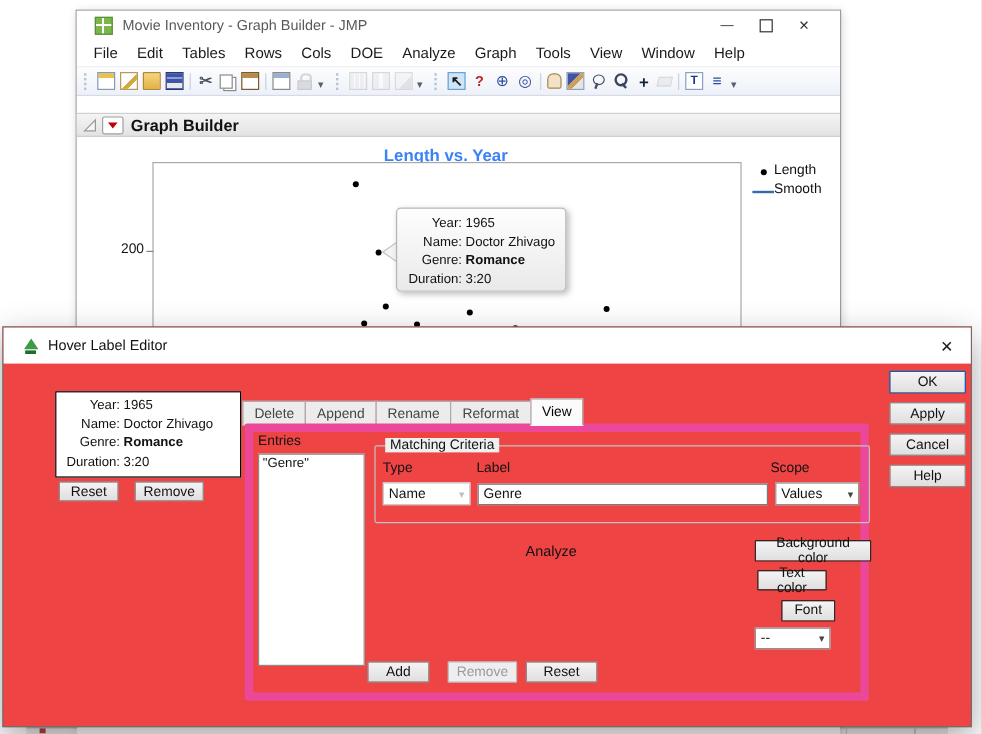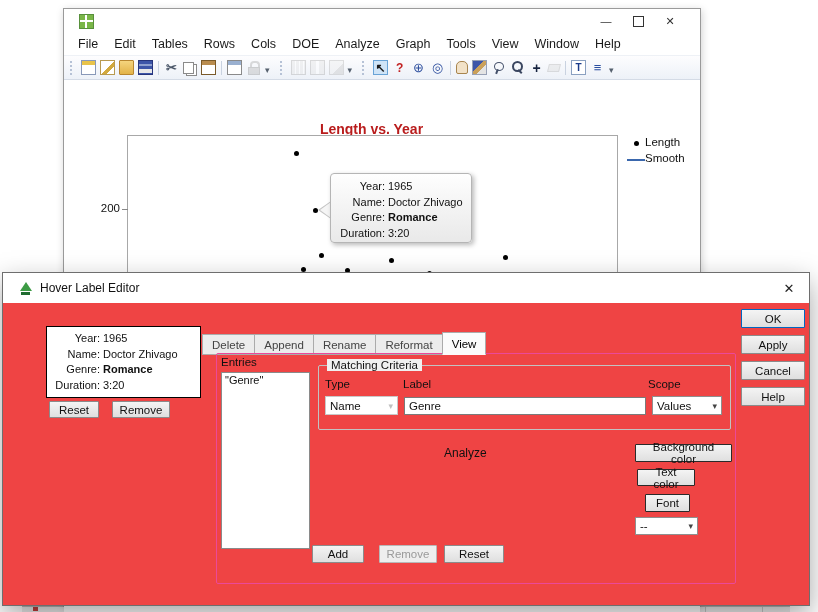--- a/index.html
+++ b/index.html
@@ -59,21 +59,21 @@
   .ic-line-annotation{color:#2b4fa0;font-size:13px;}
   .content{position:relative;height:550px;background:#fff;}
   .outline-header{position:absolute;left:0;top:14px;width:636px;height:18px;
     background:linear-gradient(#f4f4f4,#e3e3e3);border-top:1px solid #cfcfcf;border-bottom:1px solid #c3c3c3;
     display:flex;align-items:center;}
   .disclosure{margin-left:5px;display:flex;}
   .red-menu-btn{width:16px;height:13px;background:#fff;border:1px solid #a0a0a0;border-radius:2px;
     margin-left:4px;display:flex;align-items:center;justify-content:center;}
   .red-tri{width:0;height:0;border-left:4px solid transparent;border-right:4px solid transparent;border-top:5px solid #c00000;}
   .outline-title{margin-left:6px;font-weight:bold;font-size:13.5px;color:#111;}
-  .chart-title{position:absolute;left:63px;top:41px;width:489px;text-align:center;font-weight:bold;font-size:14px;color:#b91c1c;}
+  .chart-title{position:absolute;left:63px;top:41px;width:489px;text-align:center;font-weight:bold;font-size:14px;color:#3b82f6;}
   .plot{position:absolute;left:63px;top:55px;width:489px;height:340px;background:#fff;border:1px solid #a8a8a8;}
   .ytick-label{position:absolute;left:-48px;top:66px;width:40px;text-align:right;font-size:11.5px;color:#111;}
   .ytick-mark{position:absolute;left:-6px;top:73px;width:6px;height:1px;background:#888;}
   .pt{position:absolute;width:5px;height:5px;border-radius:50%;background:#000;}
   .hover-tip{position:absolute;left:202px;top:37px;width:142px;height:70px;
     background:linear-gradient(#fefefe,#e9e9e9);border:1px solid #b5b5b5;border-radius:4px;
     box-shadow:2px 2px 5px rgba(0,0,0,.28);font-size:11px;color:#111;padding-top:5px;box-sizing:border-box;}
   .tip-row{display:grid;grid-template-columns:57px auto;line-height:15.5px;}
   .tip-row .lbl{text-align:right;padding-right:3px;}
   .tip-row .val.b{font-weight:bold;}
@@ -102,22 +102,22 @@
   .btn.disabled{color:#9a9a9a;border-color:#b8b8b8;background:#eee;}
   .btn.primary{border:1px solid #0067c0;}
   .preview-box{position:absolute;left:43px;top:53px;width:155px;height:72px;background:#fff;
     border:1px solid #000;font-size:11px;color:#111;padding-top:4px;box-sizing:border-box;}
   .preview-box .tip-row{grid-template-columns:56px auto;line-height:15.5px;}
   .tabs{position:absolute;left:199px;top:59px;display:flex;align-items:flex-end;}
   .tab{height:21px;padding:0 9px;border:1px solid #ababab;border-right-width:0;background:#ececec;
     color:#444;font-size:11.5px;display:flex;align-items:center;box-sizing:border-box;}
   .tab:last-child{border-right-width:1px;}
   .tab.active{height:23px;background:#fbfbfb;color:#000;border-bottom:1px solid #fbfbfb;position:relative;z-index:3;border-right-width:1px;}
-  .tab-panel{position:absolute;left:201px;top:80px;width:520px;height:231px;border:1px solid #ec4899;
-    border-radius:2px;box-sizing:border-box;z-index:1;margin-left:12px;}
+  .tab-panel{position:absolute;left:201px;top:80px;width:520px;height:231px;border:7px solid #ec4899;
+    border-radius:2px;box-sizing:border-box;z-index:1;}
   .entries-label{position:absolute;left:4px;top:2px;font-size:11.5px;color:#111;}
   .listbox{position:absolute;left:4px;top:18px;width:89px;height:177px;background:#fff;border:1px solid #8a8a8a;
     font-size:11px;color:#111;box-sizing:border-box;}
   .list-item{padding:1px 3px;}
   .groupbox{position:absolute;left:101px;top:11px;width:413px;height:65px;border:1px solid #c2c2c2;border-radius:2px;box-sizing:border-box;}
   .groupbox-label{position:absolute;top:-7px;left:8px;background:#f0f0f0;padding:0 4px;font-size:11.5px;color:#111;}
   .fld-label{position:absolute;font-size:11.5px;color:#111;}
   .combo{position:absolute;background:#fff;border:1px solid #8f8f8f;font-size:11.5px;color:#111;
     display:flex;align-items:center;justify-content:space-between;padding:0 4px;box-sizing:border-box;}
   .combo .chev{font-size:9px;color:#444;}
@@ -134,20 +134,21 @@
 </style>
 </head>
 <body>
 
 <div id="bottom-strip"></div>
 <div id="strip-red"></div>
 
 <div id="main-window">
   <div class="titlebar">
     <div class="jmp-logo"></div>
+    <div class="win-title">Movie Inventory - Graph Builder - JMP</div>
     <div class="win-controls">
       <div class="wc">—</div>
       <div class="wc">
           <span class="maxbox"></span>
         </div>
       <div class="wc">✕</div>
     </div>
   </div>
   <div class="menubar">
       <div class="menu-item">File</div>
@@ -199,20 +200,31 @@
         <div class="tbi ic-magnifier"></div>
         <div class="tbi ic-add-plus">+</div>
         <div class="tbi ic-eraser disabled"></div>
         <div class="tb-sep"></div>
         <div class="tbi ic-text-annotation">T</div>
         <div class="tbi ic-line-annotation">≡</div>
         <div class="ovf">▾</div>
       </div>
     </div>
   <div class="content">
+    <div class="outline-header">
+      <span class="disclosure">
+        <svg width="12" height="13">
+            <polygon points="1.5,11 10.5,11 10.5,2" fill="#f6f6f6" stroke="#9a9a9a"></polygon>
+          </svg>
+      </span>
+      <span class="red-menu-btn">
+          <span class="red-tri"></span>
+        </span>
+      <span class="outline-title">Graph Builder</span>
+    </div>
     <div class="chart-title">Length vs. Year</div>
     <div class="plot">
       <div class="ytick-label">200</div>
       <div class="ytick-mark"></div>
       <div id="points-layer">
           <div class="pt" style="left: 166px; top: 15px;"></div>
           <div class="pt" style="left: 185px; top: 72px;"></div>
           <div class="pt" style="left: 191px; top: 117px;"></div>
           <div class="pt" style="left: 173px; top: 131px;"></div>
           <div class="pt" style="left: 217px; top: 132px;"></div>
@@ -311,21 +323,21 @@
       <div class="fld-label" style="left:329px;top:12px;">Scope</div>
       <div class="combo" style="left:333px;top:30px;width:70px;height:19px;">
         <span>Values</span>
           <span class="chev">▾</span>
       </div>
     </div>
 
     <div class="style-sample">Analyze</div>
     <button class="btn dark" style="left:418px;top:90px;width:97px;height:18px;">Background color</button>
     <button class="btn dark" style="left:420px;top:115px;width:58px;height:17px;">Text color</button>
-    <button class="btn dark" style="left:428px;top:140px;width:45px;height:18px;">Font</button>
+    <button class="btn dark" style="left:440px;top:140px;width:45px;height:18px;">Font</button>
     <div class="combo" style="left:418px;top:163px;width:63px;height:18px;">
       <span>--</span>
         <span class="chev">▾</span>
     </div>
 
     <div id="list-buttons">
         <button class="btn" style="left: 95px; top: 191px; width: 52px; height: 18px;">Add</button>
         <button class="btn disabled" style="left: 162px; top: 191px; width: 58px; height: 18px;">Remove</button>
         <button class="btn" style="left: 227px; top: 191px; width: 60px; height: 18px;">Reset</button>
       </div>

